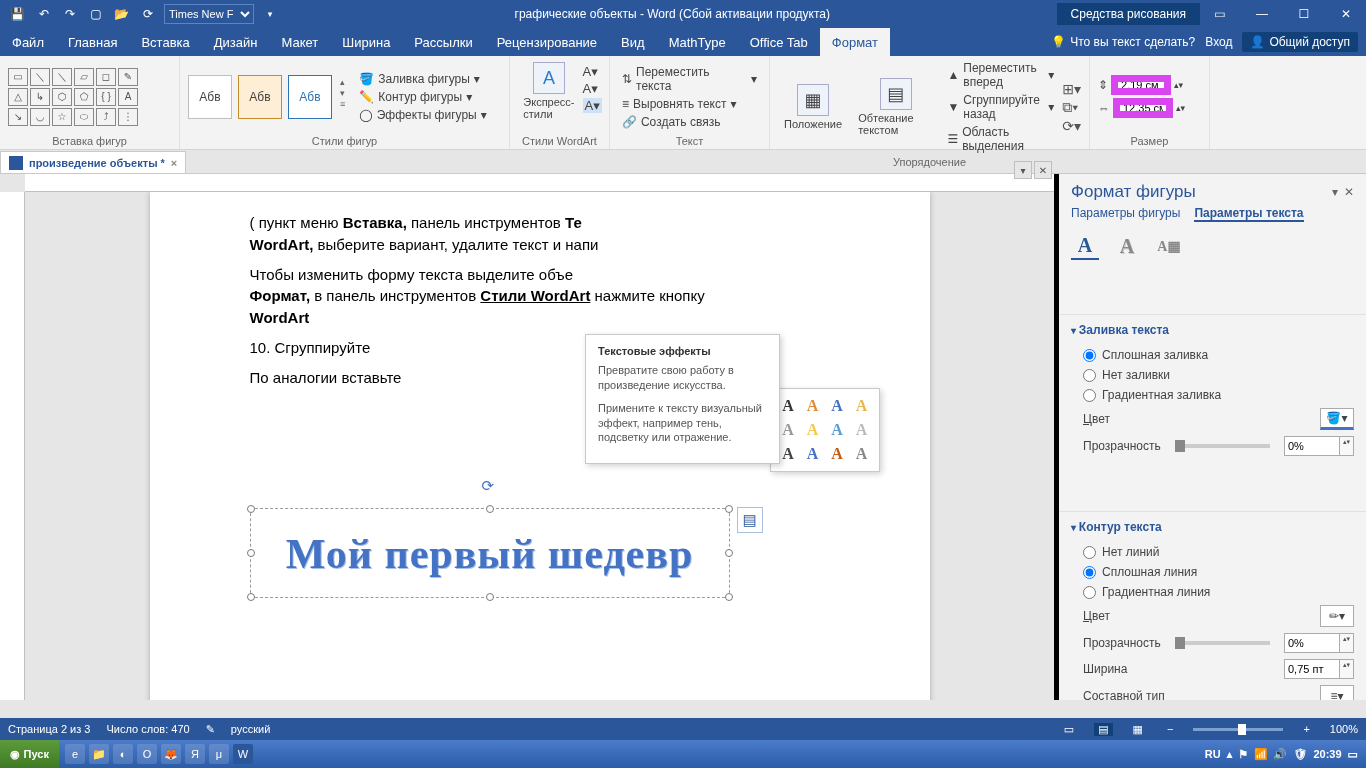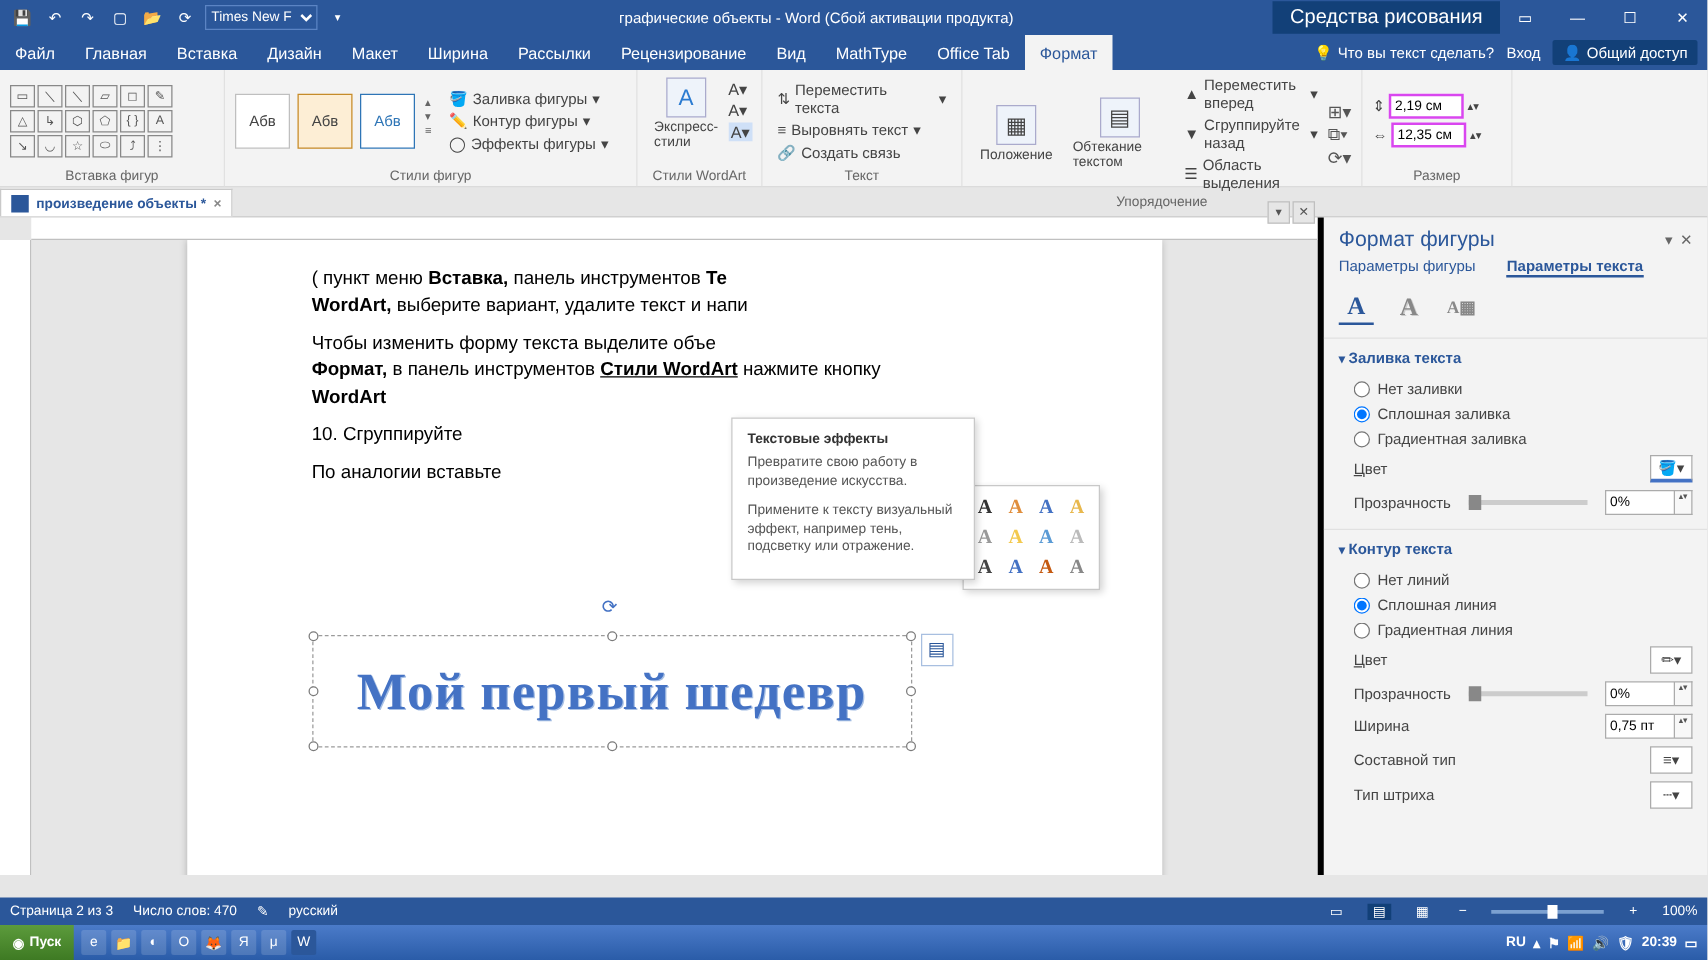--- a/index.html
+++ b/index.html
@@ -5,21 +5,21 @@
 * { margin: 0; padding: 0; box-sizing: border-box; font-family: "Segoe UI", Tahoma, sans-serif; }
 body { width: 1366px; height: 768px; overflow: hidden; background: #e6e6e6; font-size: 12px; color: #444; position: relative; }
 
 
 .titlebar { height: 28px; background: #2b579a; display: flex; align-items: center; color: #fff; }
 .qat { display: flex; align-items: center; gap: 6px; padding: 0 8px; }
 .qat .qat-btn { width: 20px; height: 20px; display: flex; align-items: center; justify-content: center; cursor: pointer; color:#fff; }
 .qat select { background:#2b579a; border:1px solid #5b84c4; color:#fff; font-size:11px; height:20px; width:90px;}
 .title-text { flex: 1; text-align: center; font-size: 12px; }
 .titlebar-right { display: flex; align-items: center; gap: 2px; }
-.tool-tab { background:#124078; padding:4px 14px; font-size:16px;}
+.tool-tab { background:#124078; padding:4px 14px; font-size:12px;}
 .win-btn { width: 40px; height: 28px; display:flex;align-items:center;justify-content:center; color:#fff; }
 
 
 .menubar { height: 28px; background:#2b579a; display:flex; align-items:stretch; color:#fff; }
 .menubar .tab { padding:0 12px; display:flex; align-items:center; font-size:13px; cursor:pointer;}
 .menubar .tab.file { background:#2b579a; }
 .menubar .tab.active { background:#f3f3f3; color:#2b579a; }
 .menubar .spacer{flex:1;}
 .menubar .right-area{display:flex;align-items:center;gap:10px;padding-right:8px;}
 .menubar .right-area .share{background:#124078;padding:3px 8px;border-radius:2px;display:flex;align-items:center;gap:4px;}
@@ -33,21 +33,21 @@
 .shape-grid span{border:1px solid #888;display:flex;align-items:center;justify-content:center;font-size:10px;color:#555;}
 .style-box { width:44px; height:44px; border:1px solid #bfbfbf; display:flex; align-items:center;justify-content:center; font-size:12px; background:#fff;}
 .style-box.sel{border:1px solid #c58b2a;background:#fdeed5;}
 .style-box.blue{border:1px solid #2e75b6;color:#2e75b6;}
 .vert-list{display:flex;flex-direction:column;gap:2px;font-size:12px;}
 .vert-list .item{display:flex;align-items:center;gap:4px;padding:1px 4px;cursor:pointer;}
 .big-btn{display:flex;flex-direction:column;align-items:center;justify-content:center;gap:2px;padding:2px 6px;font-size:11px;cursor:pointer;}
 .big-btn .ico{width:32px;height:32px;border:1px solid #aac;background:#eef3fa;display:flex;align-items:center;justify-content:center;font-size:18px;}
 .size-inputs{display:flex;flex-direction:column;gap:3px;}
 .size-inputs .row{display:flex;align-items:center;gap:3px;}
-.size-inputs input{width:60px;height:20px;border:2px solid #d946ef;font-size:11px;padding:0 3px;background:#fff;}
+.size-inputs input{width:60px;height:20px;border:7px solid #d946ef;font-size:11px;padding:0 3px;background:#fff;}
 
 
 .doctab-bar{height:24px;background:#e6e6e6;border-bottom:1px solid #c9c9c9;display:flex;align-items:flex-end;}
 .doctab{height:22px;background:#fff;border:1px solid #c9c9c9;border-bottom:none;padding:0 8px;display:flex;align-items:center;gap:6px;font-size:11px;color:#2b579a;font-weight:bold;}
 .doctab .ico{width:14px;height:14px;background:#2b579a;display:inline-block;}
 .doctab .x{color:#888;cursor:pointer;}
 
 
 .main{display:flex;height:526px;}
 .doc-area{flex:1;position:relative;background:#e6e6e6;overflow:hidden;}
@@ -70,27 +70,27 @@
 .tooltip .tt-title{font-weight:bold;color:#333;margin-bottom:6px;}
 .tooltip p{margin-bottom:8px;line-height:1.35;}
 .wa-gallery{position:absolute;left:770px;top:214px;width:110px;background:#fff;border:1px solid #c8c8c8;box-shadow:2px 2px 6px rgba(0,0,0,0.18);padding:6px;display:grid;grid-template-columns:repeat(4,1fr);gap:2px;z-index:49;}
 .wa-gallery span{width:22px;height:22px;display:flex;align-items:center;justify-content:center;font-family:"Times New Roman";font-weight:bold;font-size:16px;}
 
 
 .sidepanel{width:312px;background:#f3f3f3;border-left:5px solid #000000;display:flex;flex-direction:column;overflow-y:auto;}
 .sp-head{display:flex;align-items:center;justify-content:space-between;padding:8px 12px 4px;}
 .sp-head .title{font-size:17px;color:#2b579a;}
 .sp-head .btns{display:flex;gap:6px;color:#666;}
-.sp-tabs{display:flex;gap:25px;padding:0 12px 6px;font-size:12px;}
+.sp-tabs{display:flex;gap:14px;padding:0 12px 6px;font-size:12px;}
 .sp-tabs .t{color:#2b579a;cursor:pointer;}
 .sp-tabs .t.active{border-bottom:2px solid #2b579a;color:#2b579a;font-weight:600;}
 .sp-iconrow{display:flex;gap:14px;padding:4px 12px 10px;}
 .sp-iconrow .ic{width:28px;height:28px;display:flex;align-items:center;justify-content:center;font-family:"Times New Roman";font-size:20px;font-weight:bold;color:#888;cursor:pointer;}
 .sp-iconrow .ic.active{color:#2b579a;border-bottom:2px solid #2b579a;}
-.sp-section{border-top:1px solid #e1e1e1;padding:8px 12px;}
+.sp-section{border-top:1px solid #e1e1e1;padding:8px 12px;margin-top:44px;}
 .sp-section .sec-title{color:#2b579a;font-size:12px;font-weight:600;margin-bottom:8px;cursor:pointer;}
 .sp-section .sec-title::before{content:"▾ ";font-size:10px;}
 .sp-row{display:flex;align-items:center;gap:6px;padding:3px 0 3px 12px;font-size:12px;color:#444;}
 .sp-row input[type=radio]{margin:0;}
 .sp-row.field{justify-content:space-between;padding-left:12px;}
 .sp-row.field label{color:#444;}
 .sp-row.field label u{text-decoration:underline;}
 .sp-input{width:56px;height:20px;border:1px solid #ababab;font-size:11px;padding:0 3px;text-align:left;background:#fff;}
 .sp-combo{width:34px;height:22px;border:1px solid #ababab;background:#fff;display:inline-flex;align-items:center;justify-content:center;}
 .sp-spin{display:flex;align-items:center;}
@@ -357,26 +357,26 @@
     </div>
     <div class="sp-iconrow">
       <span class="ic active">A</span>
       <span class="ic" style="text-shadow:1px 1px 0 #ccc;">A</span>
       <span class="ic" style="font-size:14px;">A▦</span>
     </div>
 
     <div class="sp-section">
       <div class="sec-title">Заливка текста</div>
       <div class="sp-row">
+          <input type="radio" name="fill" checked="" style="">
+          <span>Сплошная заливка</span>
+        </div>
+      <div class="sp-row">
           <input type="radio" name="fill" style="">
           <span>Нет заливки</span>
-        </div>
-      <div class="sp-row">
-          <input type="radio" name="fill" checked="" style="">
-          <span>Сплошная заливка</span>
         </div>
       <div class="sp-row">
           <input type="radio" name="fill" style="">
           <span>Градиентная заливка</span>
         </div>
       <div class="sp-row field">
           <label><u>Ц</u>вет</label>
           <span class="sp-combo" style="border-bottom:3px solid #4472c4;">🪣▾</span>
         </div>
       <div class="sp-row field">

